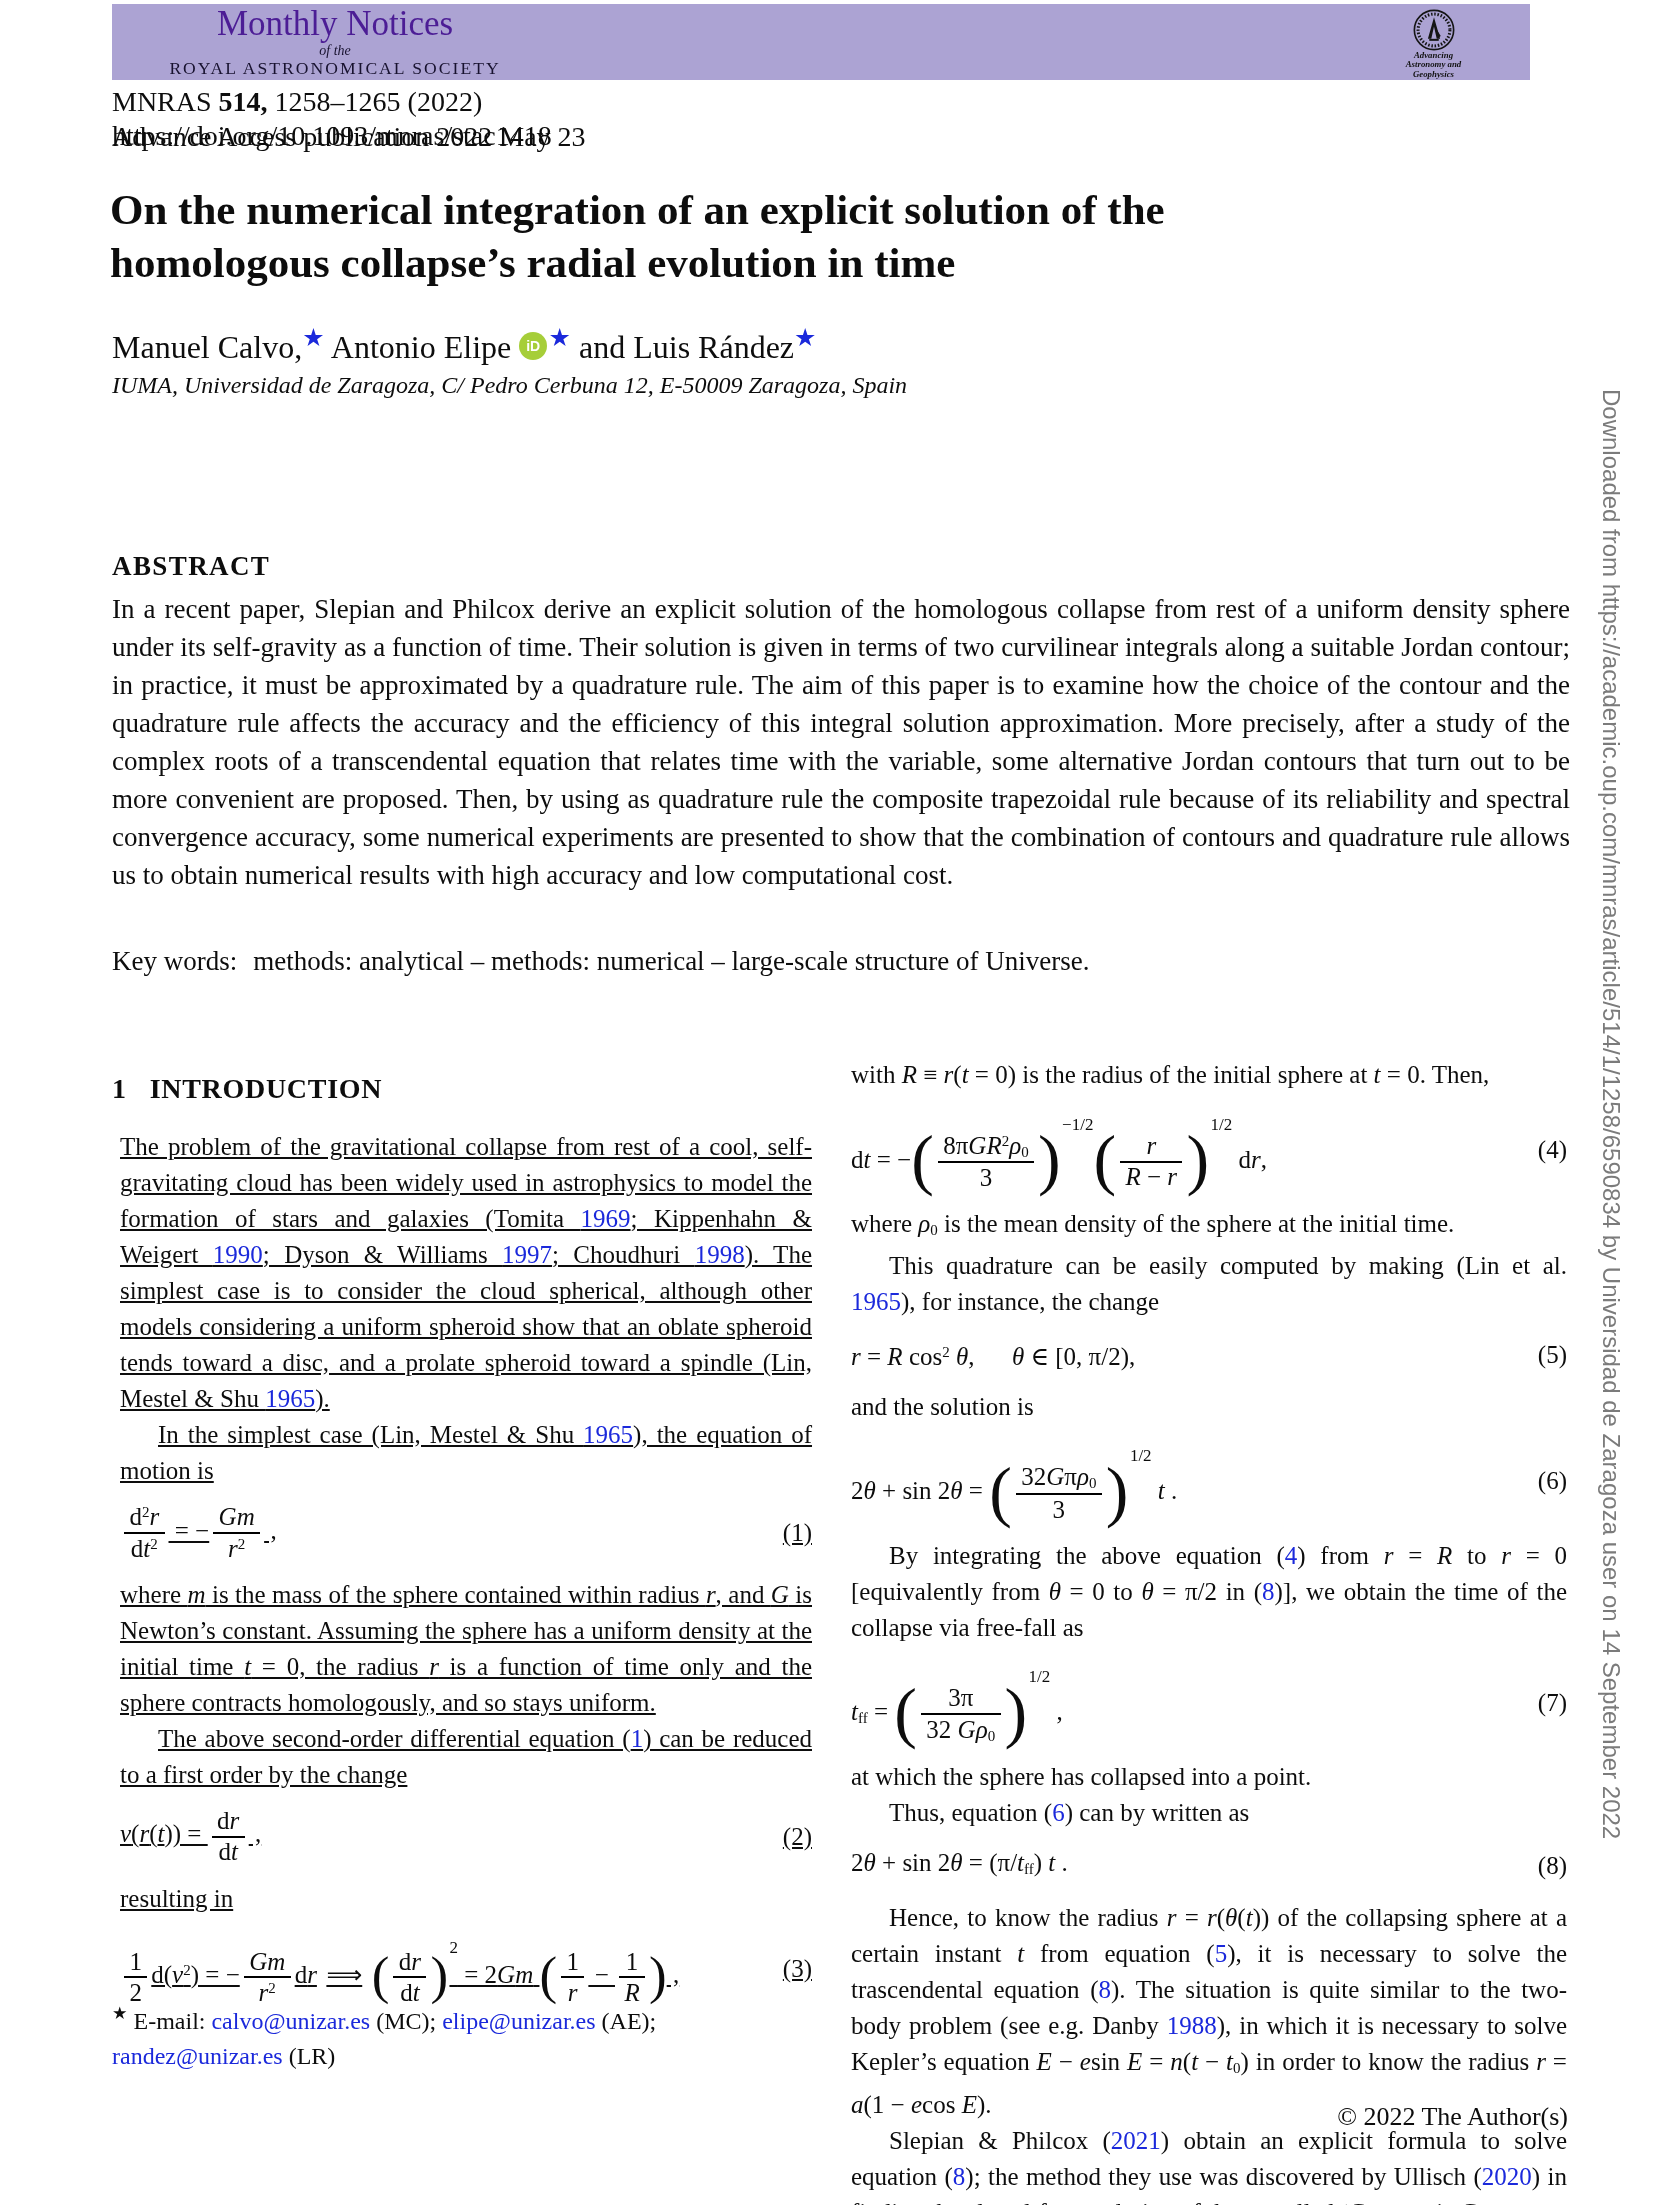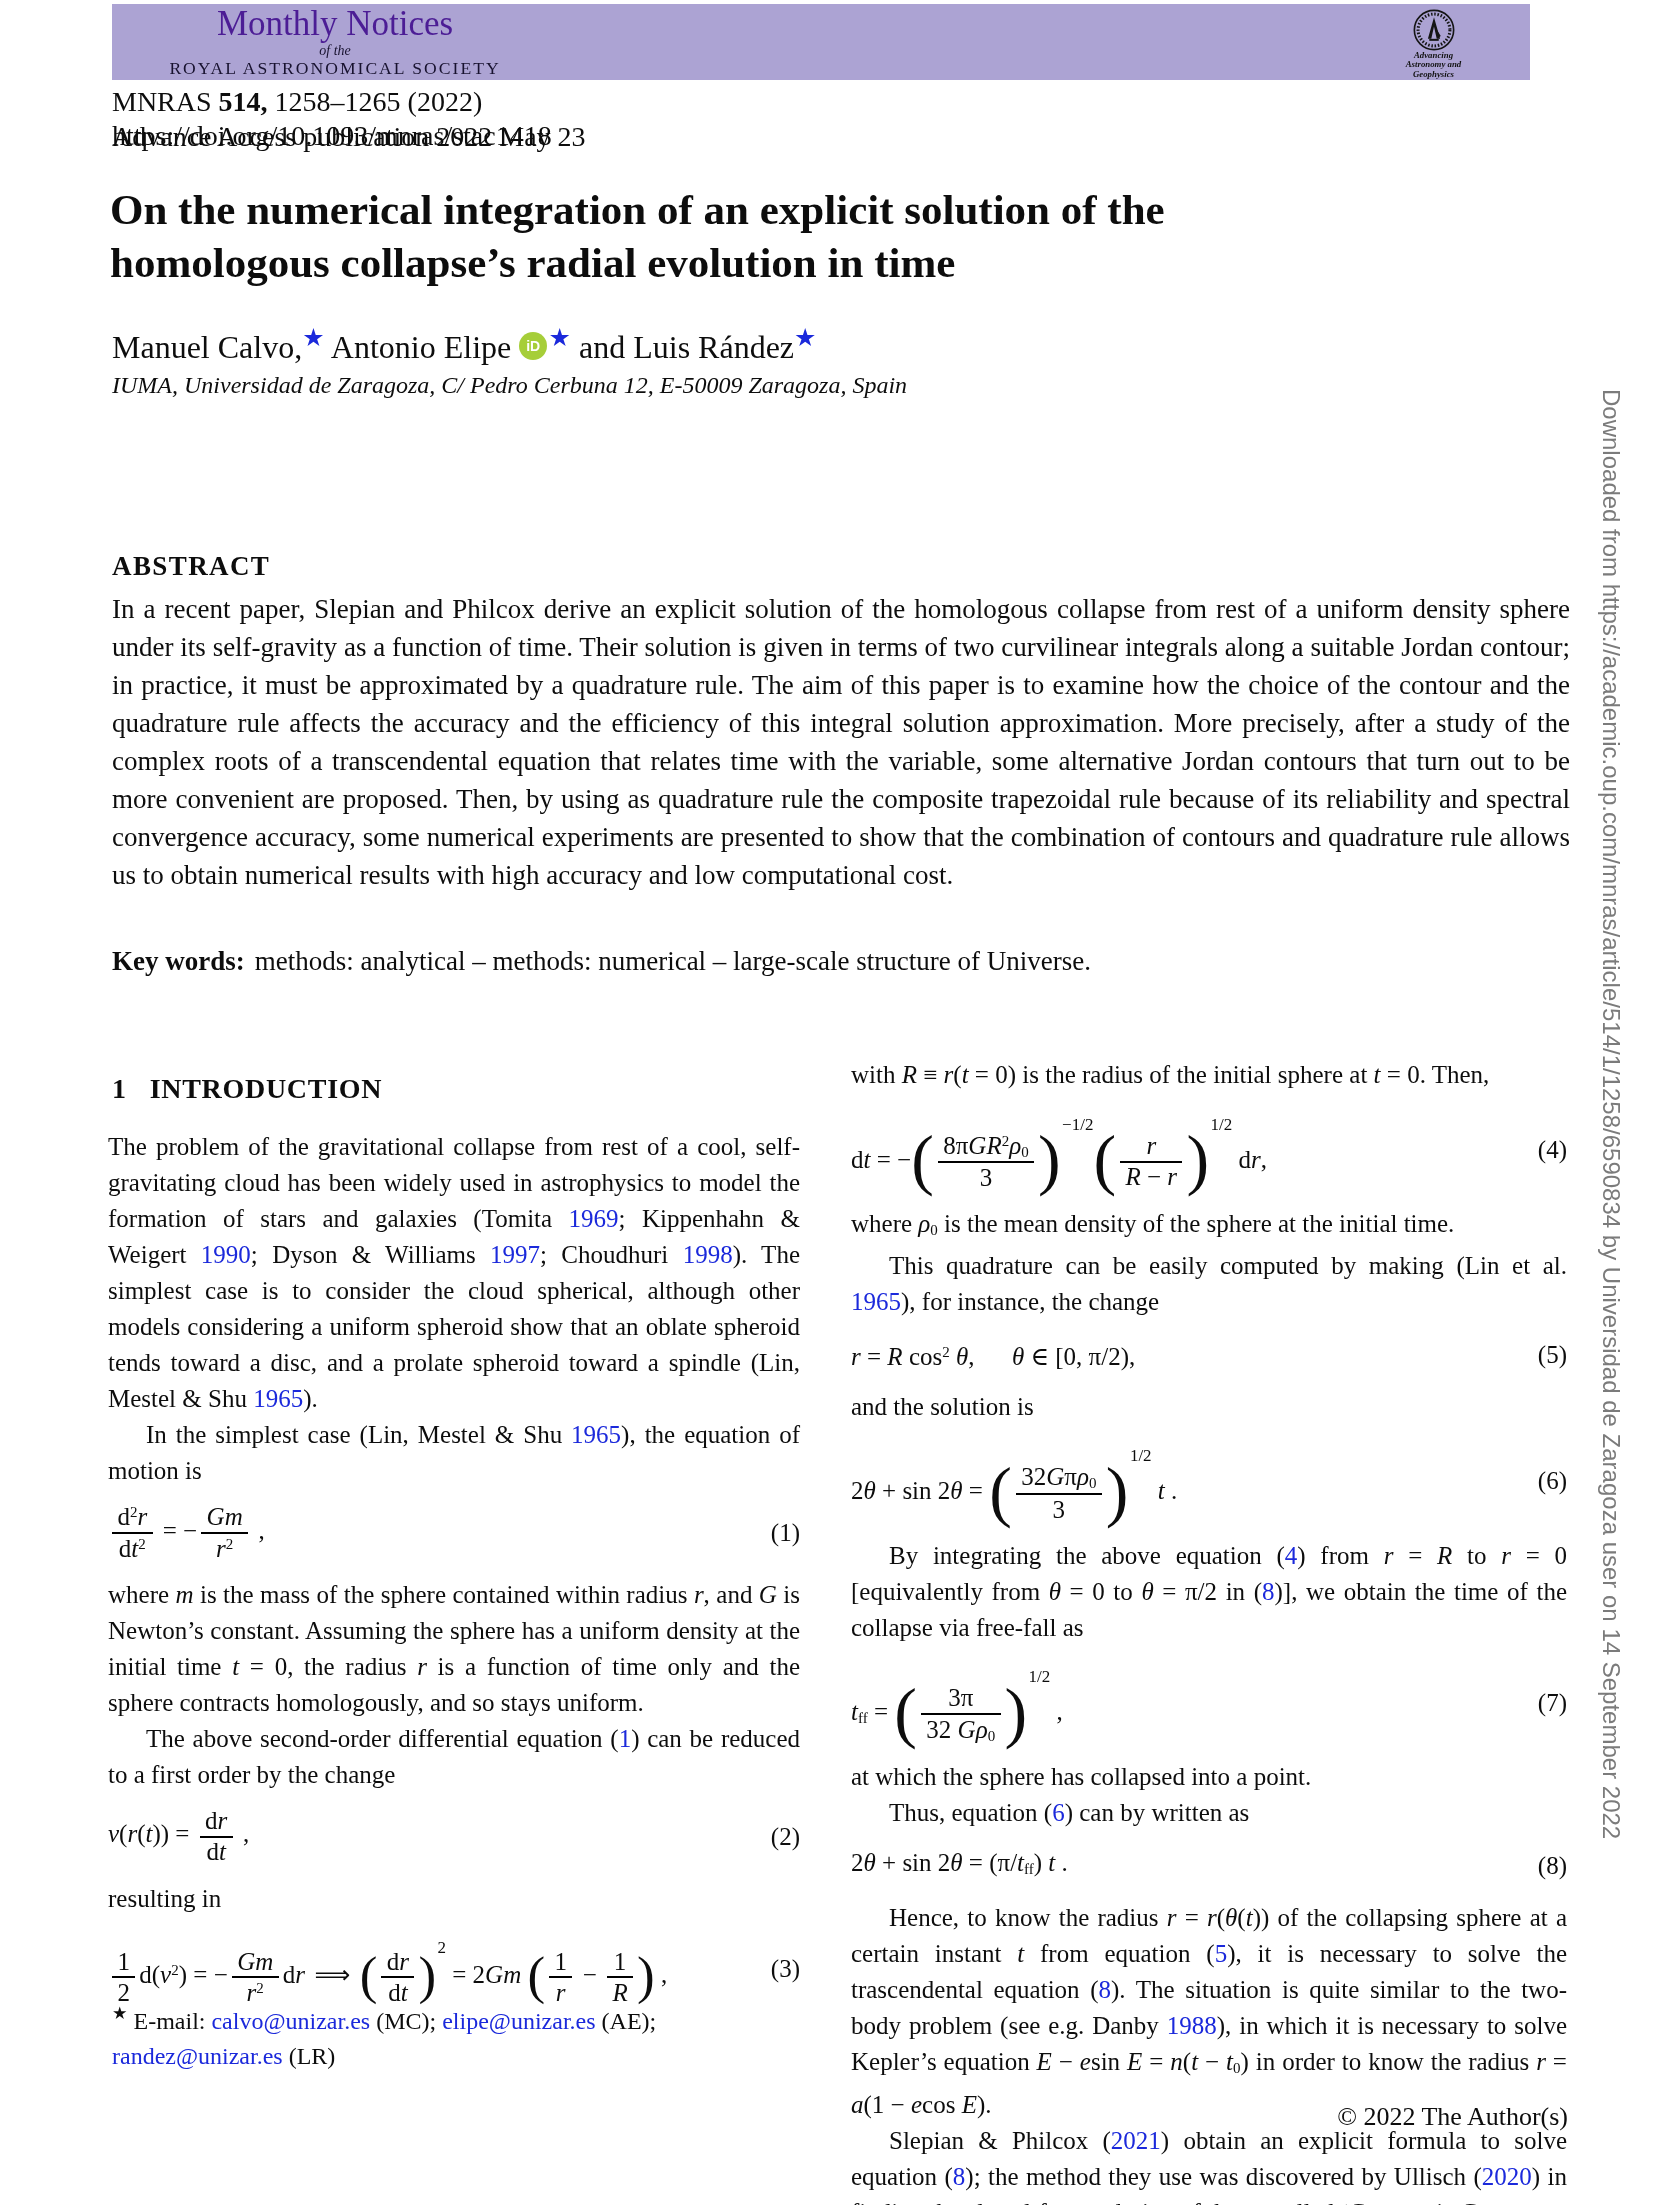--- a/index.html
+++ b/index.html
@@ -24,29 +24,29 @@
   .advance{position:absolute;left:112px;top:120px;font-size:28px;line-height:34px;}
 
   
   .title{position:absolute;left:110px;top:183px;width:1238px;font-size:43px;line-height:53px;font-weight:bold;margin:0;}
   .authors{position:absolute;left:112px;top:323px;font-size:32px;}
   .affiliation{position:absolute;left:112px;top:372px;font-size:24px;font-style:italic;}
   .dates{position:absolute;left:112px;top:466px;font-size:24px;}
   .abs-head{position:absolute;left:112px;top:551px;font-size:27px;letter-spacing:1.4px;margin:0;font-weight:bold;}
   .abstract{position:absolute;left:112px;top:590px;width:1458px;font-size:27px;line-height:38px;text-align:justify;margin:0;}
   .keywords{position:absolute;left:112px;top:946px;width:1458px;font-size:27px;margin:0;}
-  .kw-label{font-weight:bold;margin-right:10px;}
+  .kw-label{font-weight:normal;margin-right:16px;}
 
   .sec-head{position:absolute;left:112px;top:1073px;font-size:28px;font-weight:bold;letter-spacing:0.7px;margin:0;}
   .sec-gap{display:inline-block;width:23px;}
 
   
   .col{font-size:25px;line-height:36px;text-align:justify;}
   .col p{margin:0;}
-  .col-left{position:absolute;left:108px;top:1129px;width:692px;}
+  .col-left{position:absolute;left:120px;top:1129px;width:692px;text-decoration:underline;}
   .col-right{position:absolute;left:851px;top:1057px;width:716px;}
   .indent{text-indent:38px;}
 
   
   .eq{display:flex;align-items:center;margin:13.5px 0;text-align:left;text-indent:0;}
   .eq-body{flex:1;}
   .eq-no{white-space:nowrap;}
   .frac{display:inline-block;vertical-align:middle;text-align:center;margin:0 4px;}
   .fnum,.fden{display:block;padding:0.7px 5.4px;line-height:1.12;}
   .fden{border-top:2px solid #000;}

